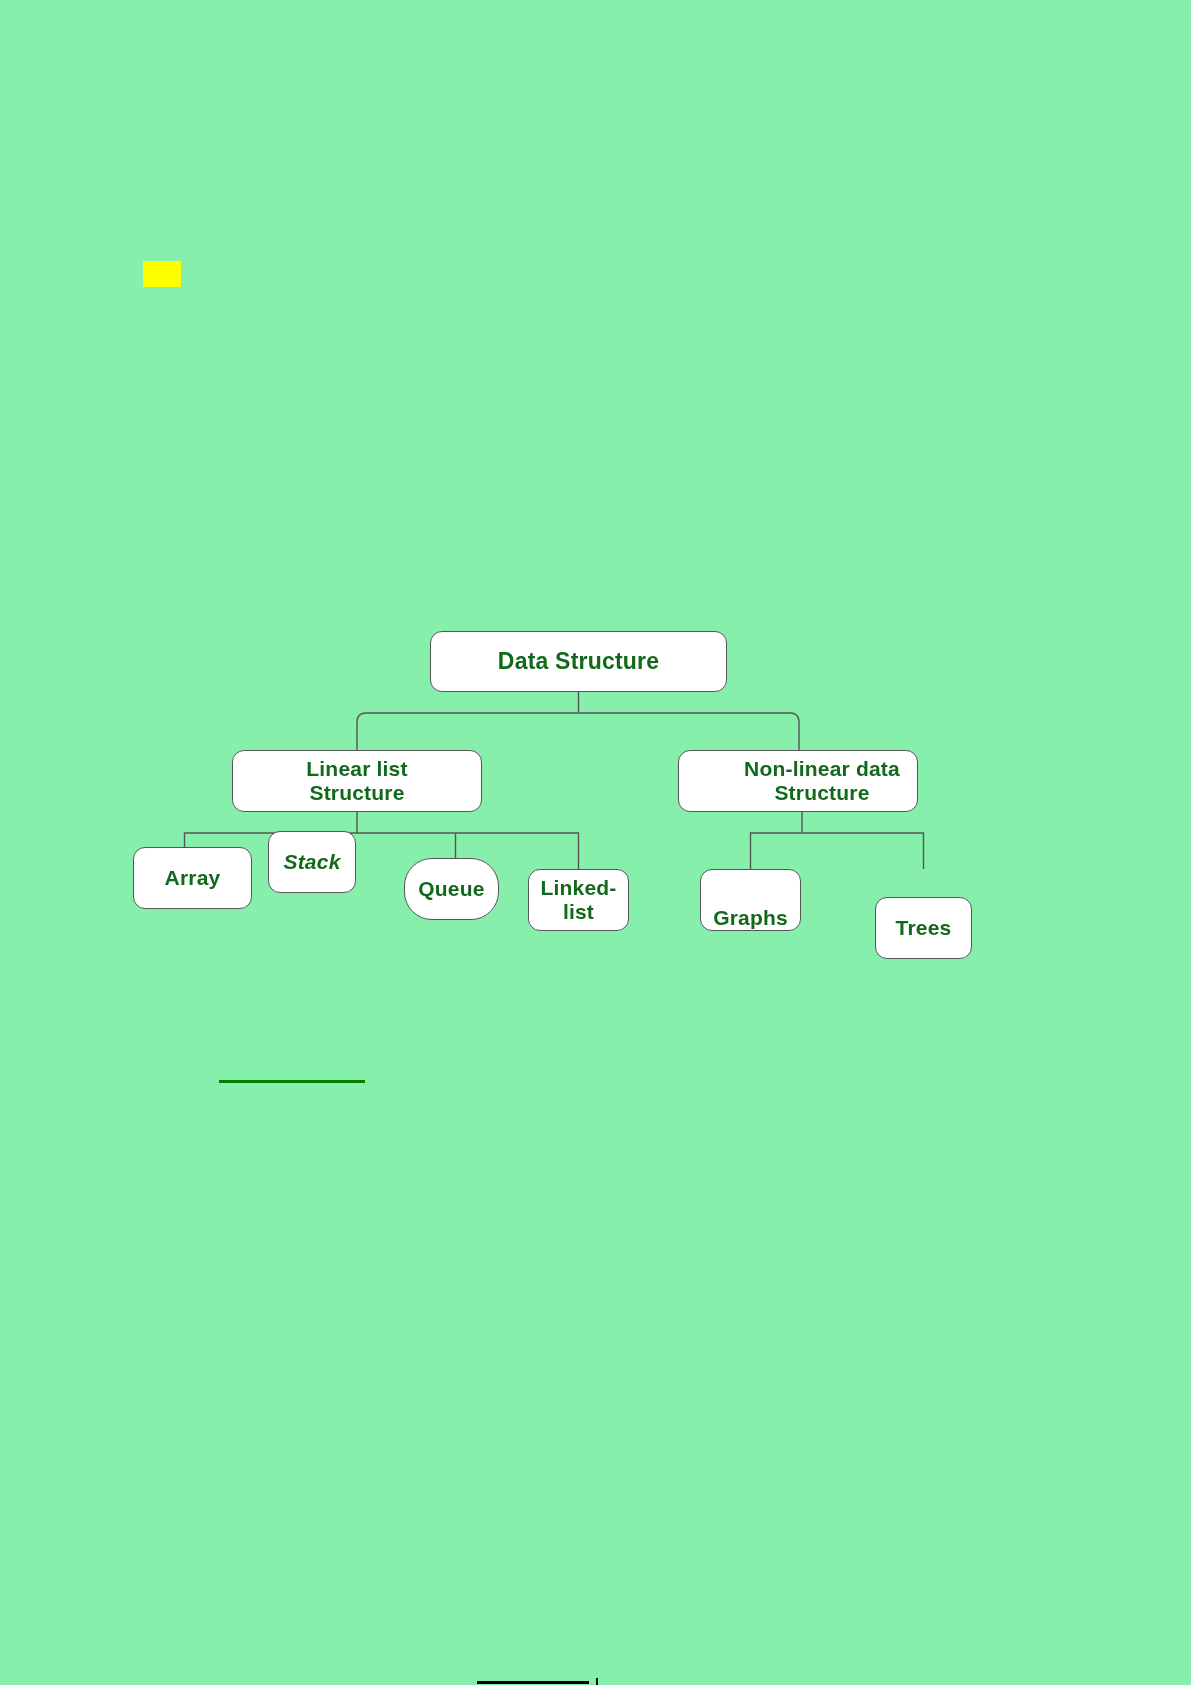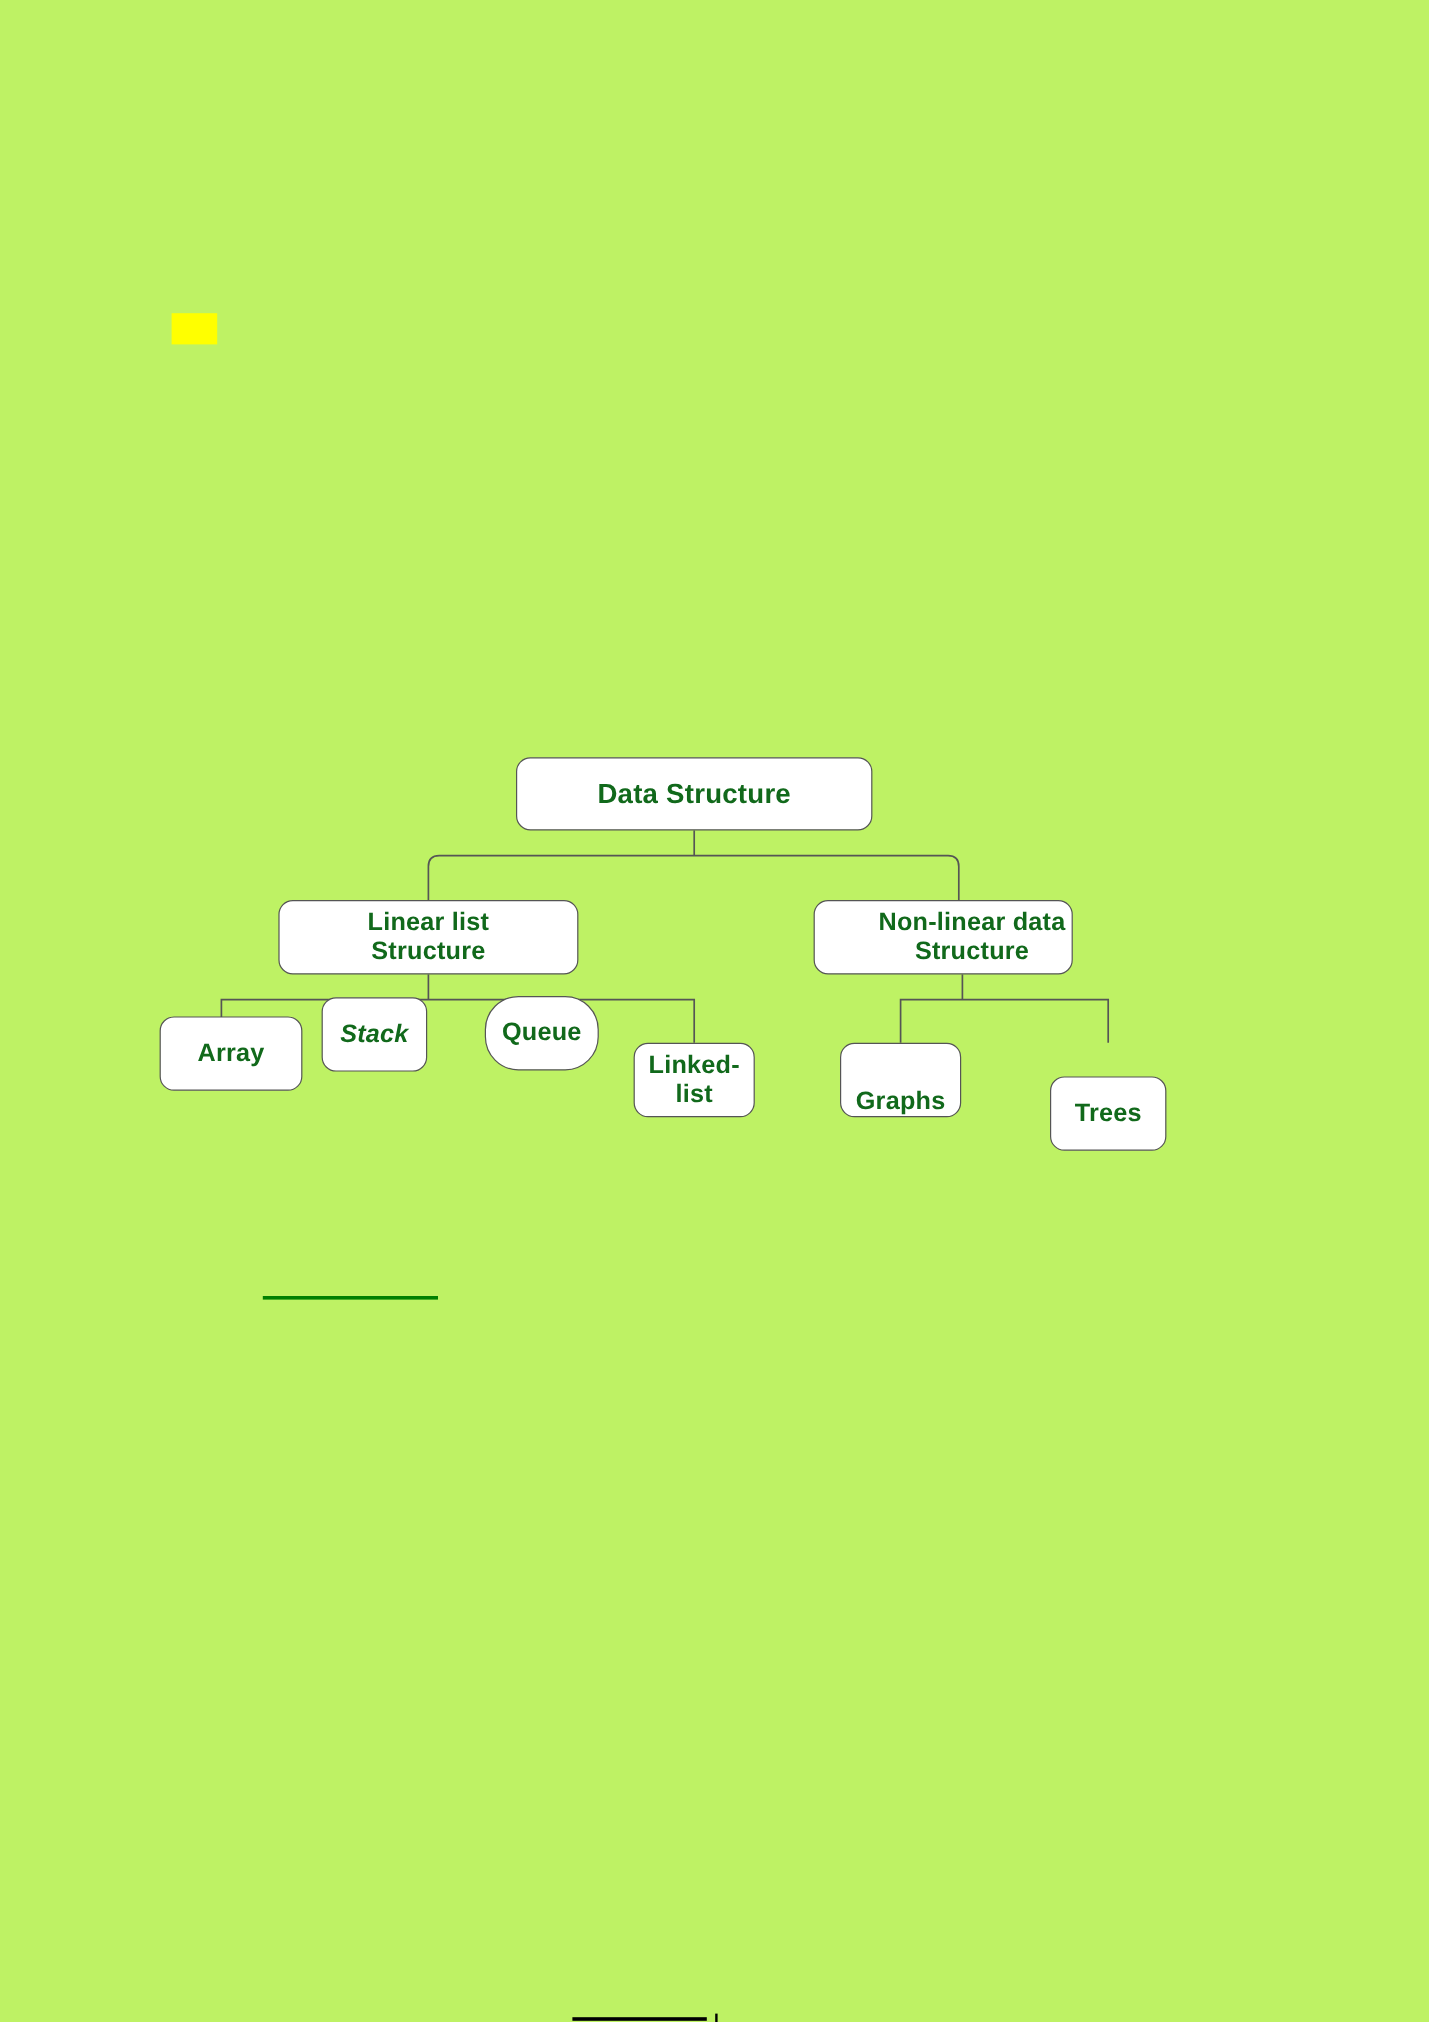--- a/index.html
+++ b/index.html
@@ -7,21 +7,21 @@
     padding: 0;
     background: #ffffff;
   }
   body {
     font-family: "Liberation Serif", serif;
   }
   #page {
     position: relative;
     width: 1191px;
     height: 1685px;
-    background: #bef264;
+    background: #86efac;
     overflow: hidden;
   }
 
   
   .highlight-mark {
     position: absolute;
     left: 143px;
     top: 261px;
     width: 38px;
     height: 26px;
@@ -54,26 +54,26 @@
     text-align: center;
     color: #11691b;
     font-family: "Liberation Sans", sans-serif;
     font-weight: bold;
     line-height: 1.12;
     letter-spacing: 0.2px;
   }
 
   .node-root   { left: 430px; top: 631px; width: 297px; height: 61px;  font-size: 23px; }
   .node-l1-a   { left: 232px; top: 750px; width: 250px; height: 62px;  font-size: 21px; }
-  .node-l1-b   { left: 678px; top: 750px; width: 216px; height: 62px;  font-size: 21px; padding-left: 48px; }
+  .node-l1-b   { left: 678px; top: 750px; width: 240px; height: 62px;  font-size: 21px; padding-left: 48px; }
 
   .node-leaf   { font-size: 21px; height: 62px; }
   .node-array  { left: 133px; top: 847px; width: 119px; }
   .node-stack  { left: 268px; top: 831px; width: 88px; font-style: italic; }
-  .node-queue  { left: 404px; top: 830px; width: 95px; border-radius: 28px; }
+  .node-queue  { left: 404px; top: 858px; width: 95px; border-radius: 28px; }
   .node-linked { left: 528px; top: 869px; width: 101px; }
   .node-graphs { left: 700px; top: 869px; width: 101px; align-items: flex-end; }
   .node-trees  { left: 875px; top: 869px; width: 97px; margin-top: 28px;  }
 
   .node-label {
     display: block;
     padding: 0 4px;
   }
 
   

